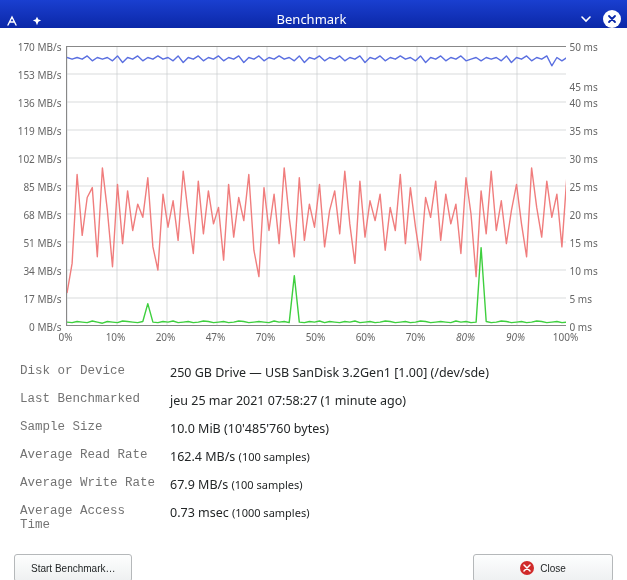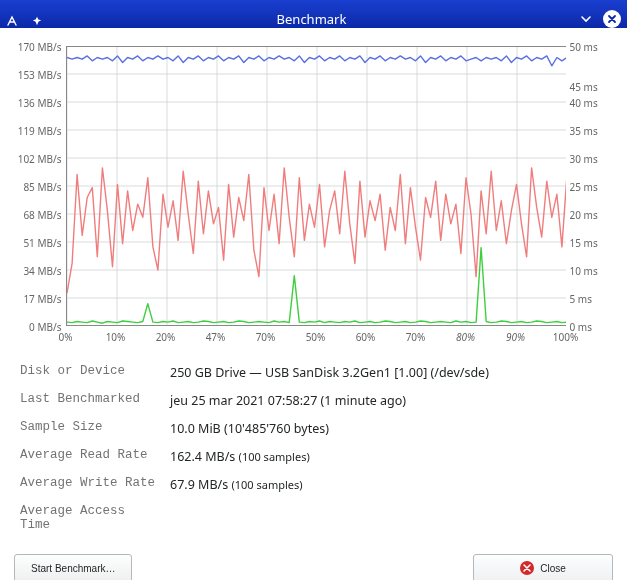--- a/index.html
+++ b/index.html
@@ -198,20 +198,21 @@
     <div class="info-label">Sample Size</div>
     <div class="info-value">10.0 MiB (10'485'760 bytes)</div>
 
     <div class="info-label">Average Read Rate</div>
     <div class="info-value"><span>162.4 MB/s</span> <span class="sub">(100 samples)</span></div>
 
     <div class="info-label">Average Write Rate</div>
     <div class="info-value"><span>67.9 MB/s</span> <span class="sub">(100 samples)</span></div>
 
     <div class="info-label">Average Access Time</div>
+    <div class="info-value"><span>0.73 msec</span> <span class="sub">(1000 samples)</span></div>
   </div>
 
 </div>
 
 <div class="footer">
   <button class="btn">Start Benchmark…</button>
   <button class="btn btn-close">
     <span class="close-x">
       <svg width="8" height="8" viewBox="0 0 8 8">
           <path d="M1 1 L7 7 M7 1 L1 7" stroke="#fff" stroke-width="1.5" stroke-linecap="round"></path>

